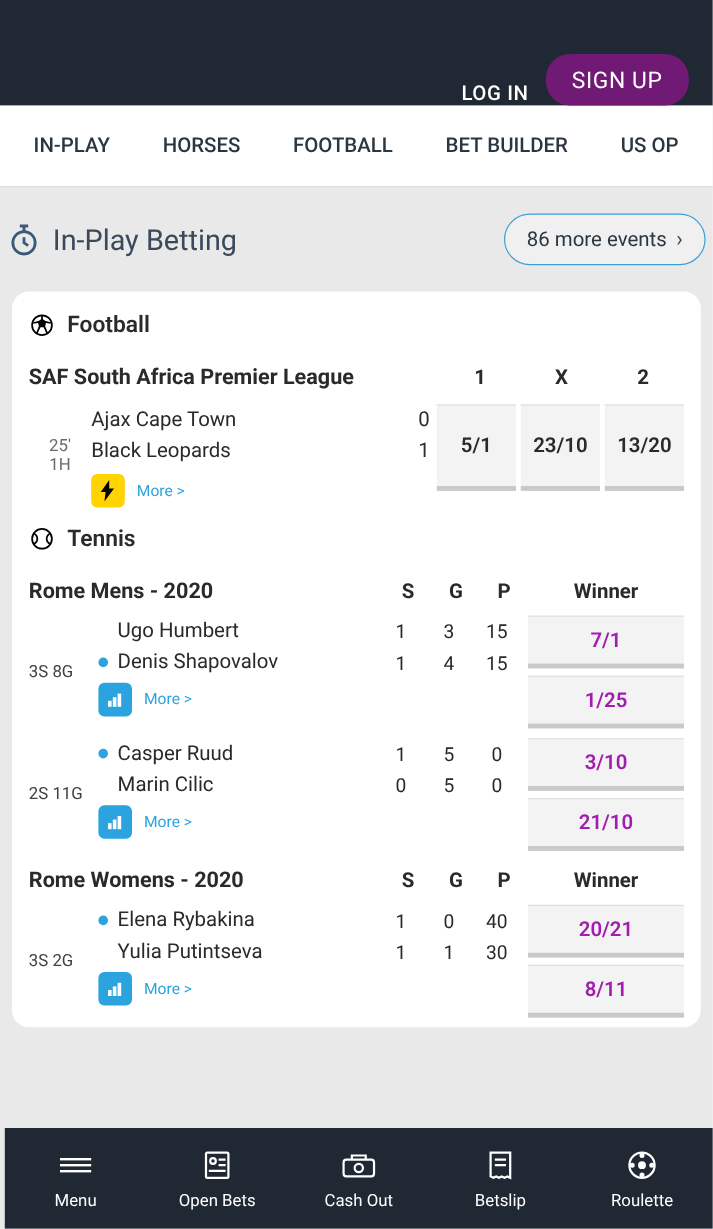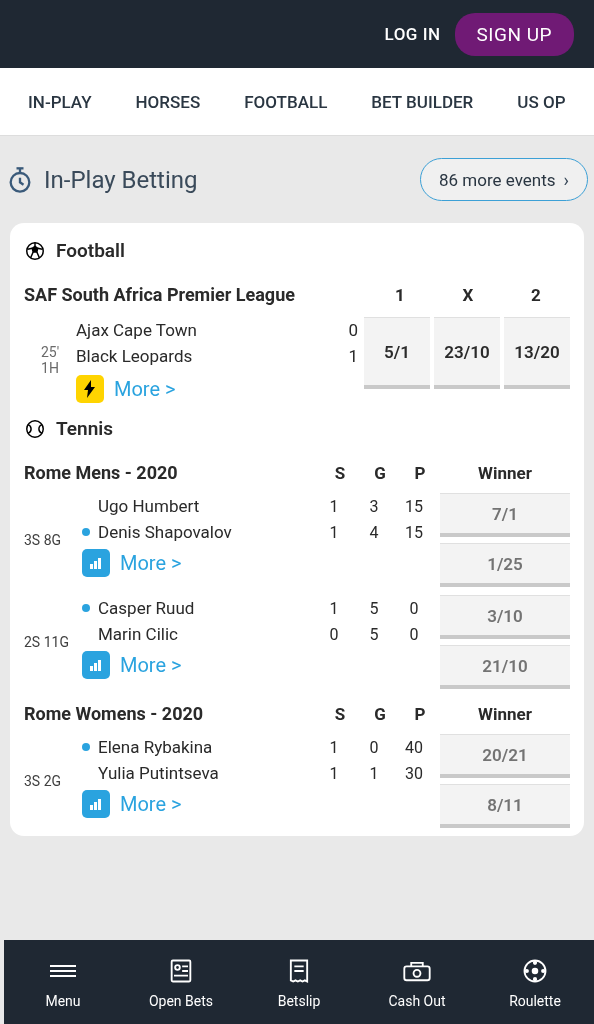--- a/index.html
+++ b/index.html
@@ -1,18 +1,18 @@
 <!DOCTYPE html>
 <html><head>
 <meta charset="utf-8">
 <style>
 * { margin: 0; padding: 0; box-sizing: border-box; font-family: -apple-system, BlinkMacSystemFont, "Segoe UI", Roboto, sans-serif; }
 body { background: #e9e9e9; width: 594px; height: 1024px; overflow: hidden; position: relative; }
 
-.topbar { background: #1f2833; height: 68px; display: flex; justify-content: flex-end; align-items: center; padding: 0 20px; gap: 14px; }
+.topbar { background: #1f2833; height: 88px; display: flex; justify-content: flex-end; align-items: flex-end; padding: 0 20px; gap: 14px; }
 .login-btn { color: #fff; font-size: 17px; font-weight: 500; letter-spacing: 0.5px; background: none; border: none; cursor: pointer; }
 .signup-btn { background: #701a75; color: #fff; font-size: 19px; font-weight: 400; letter-spacing: 0.5px; border: none; border-radius: 20px; padding: 10px 22px; cursor: pointer; }
 
 .tabs { background: #fff; height: 68px; display: flex; align-items: center; padding: 0 6px; gap: 0; overflow: hidden; border-bottom: 1px solid #ddd; }
 .tab { color: #2a3642; font-size: 17px; font-weight: 500; padding: 0 22px; cursor: pointer; white-space: nowrap; }
 
 .inplay-header { display: flex; align-items: center; justify-content: space-between; padding: 22px 6px; }
 .inplay-title { display: flex; align-items: center; gap: 10px; color: #3a4a5a; font-size: 24px; font-weight: 400; }
 .stopwatch-icon { width: 28px; height: 28px; }
 .more-events { border: 1px solid #3ca0d6; color: #2a3642; background: #f0f0f0; border-radius: 22px; padding: 10px 18px; font-size: 17px; display: flex; align-items: center; gap: 8px; cursor: pointer; }
@@ -30,35 +30,35 @@
 .col-head-tennis { width: 40px; text-align: center; font-size: 17px; font-weight: 700; color: #2a2a2a; }
 
 .match-block { display: flex; padding: 6px 4px; }
 .time-col { width: 52px; display: flex; flex-direction: column; justify-content: center; align-items: center; font-size: 14px; color: #6a6a6a; }
 .teams-col { flex: 1; }
 .team-line { display: flex; justify-content: space-between; align-items: center; font-size: 17px; color: #2a2a2a; padding: 3px 0; }
 .team-line .score { width: 24px; text-align: right; color: #2a2a2a; }
 .more-line { display: flex; align-items: center; gap: 10px; padding-top: 6px; }
 .bolt-badge { width: 28px; height: 28px; background: #ffd400; border-radius: 5px; display: flex; align-items: center; justify-content: center; }
 .stats-badge { width: 28px; height: 28px; background: #2aa3df; border-radius: 5px; display: flex; align-items: center; justify-content: center; }
-.more-link { color: #2aa3df; font-size: 20px; cursor: pointer; }
+.more-link { color: #2aa3df; font-size: 13px; cursor: pointer; }
 .odds-row { display: flex; gap: 4px; margin-left: 6px; }
 .odds-btn { width: 66px; height: 72px; background: #f3f3f3; border: none; border-top: 1px solid #e0e0e0; border-bottom: 4px solid #c9c9c9; font-size: 17px; font-weight: 600; color: #2a2a2a; cursor: pointer; }
 
 .tennis-match { display: flex; padding: 4px 4px; }
 .tennis-time-col { width: 58px; display: flex; align-items: center; justify-content: flex-start; font-size: 14px; color: #404040; white-space: nowrap; }
 .players-col { flex: 1; }
 .player-line { display: flex; align-items: center; font-size: 17px; color: #2a2a2a; padding: 3px 0; }
 .serve-dot { width: 8px; height: 8px; border-radius: 50%; background: #2aa3df; margin-right: 8px; }
 .serve-spacer { width: 16px; display: inline-block; }
 .player-name { flex: 1; }
 .sgp-group { display: flex; }
 .sgp { width: 40px; text-align: center; font-size: 16px; color: #2a2a2a; }
 .winner-col { width: 130px; display: flex; flex-direction: column; gap: 6px; margin-left: 6px; }
-.winner-btn { height: 44px; background: #f3f3f3; border: none; border-top: 1px solid #e0e0e0; border-bottom: 4px solid #c9c9c9; font-size: 17px; font-weight: 600; color: #737373; cursor: pointer; }
+.winner-btn { height: 44px; background: #f3f3f3; border: none; border-top: 1px solid #e0e0e0; border-bottom: 4px solid #c9c9c9; font-size: 17px; font-weight: 600; color: #a21caf; cursor: pointer; }
 .tennis-more { padding-top: 4px; padding-bottom: 6px; }
 
 .bottom-nav { position: absolute; bottom: 0; left: 4px; right: 0; height: 84px; background: #1f2833; display: flex; justify-content: space-around; align-items: center; }
 .nav-item { display: flex; flex-direction: column; align-items: center; gap: 6px; color: #fff; font-size: 14px; cursor: pointer; flex: 1; }
 .nav-icon { width: 32px; height: 32px; display: flex; align-items: center; justify-content: center; }
 .burger-line { width: 26px; height: 2px; background: #fff; margin: 3px 0; }
 
 svg { display: block; }
 </style>
 </head>
@@ -303,36 +303,36 @@
       <svg width="28" height="28" viewBox="0 0 24 24" fill="none" stroke="#fff" stroke-width="1.6">
           <rect x="4" y="3" width="16" height="18" rx="1"></rect>
           <circle cx="9" cy="9" r="2"></circle>
           <path d="M13 8h5M13 12h5M6 16h12"></path>
         </svg>
     </div>
     <span>Open Bets</span>
   </div>
   <div class="nav-item">
     <div class="nav-icon">
-      <svg width="28" height="28" viewBox="0 0 24 24" fill="none" stroke="#fff" stroke-width="1.6">
-          <path d="M5 3h14v18l-2-1-2 1-2-1-2 1-2-1-2 1-2-1z"></path>
-          <path d="M8 8h8M8 12h8"></path>
-        </svg>
-    </div>
-    <span>Betslip</span>
-  </div>
-  <div class="nav-item">
-    <div class="nav-icon">
       <svg width="30" height="28" viewBox="0 0 26 24" fill="none" stroke="#fff" stroke-width="1.6">
           <rect x="2" y="8" width="22" height="12" rx="2"></rect>
           <path d="M8 8V5h10v3"></path>
           <circle cx="13" cy="14" r="3"></circle>
         </svg>
     </div>
     <span>Cash Out</span>
+  </div>
+  <div class="nav-item">
+    <div class="nav-icon">
+      <svg width="28" height="28" viewBox="0 0 24 24" fill="none" stroke="#fff" stroke-width="1.6">
+          <path d="M5 3h14v18l-2-1-2 1-2-1-2 1-2-1-2 1-2-1z"></path>
+          <path d="M8 8h8M8 12h8"></path>
+        </svg>
+    </div>
+    <span>Betslip</span>
   </div>
   <div class="nav-item">
     <div class="nav-icon">
       <svg width="28" height="28" viewBox="0 0 24 24" fill="none" stroke="#fff" stroke-width="1.6">
           <circle cx="12" cy="12" r="9"></circle>
           <circle cx="12" cy="12" r="2" fill="#fff"></circle>
           <circle cx="12" cy="5" r="1" fill="#fff"></circle>
           <circle cx="19" cy="12" r="1" fill="#fff"></circle>
           <circle cx="12" cy="19" r="1" fill="#fff"></circle>
           <circle cx="5" cy="12" r="1" fill="#fff"></circle>

